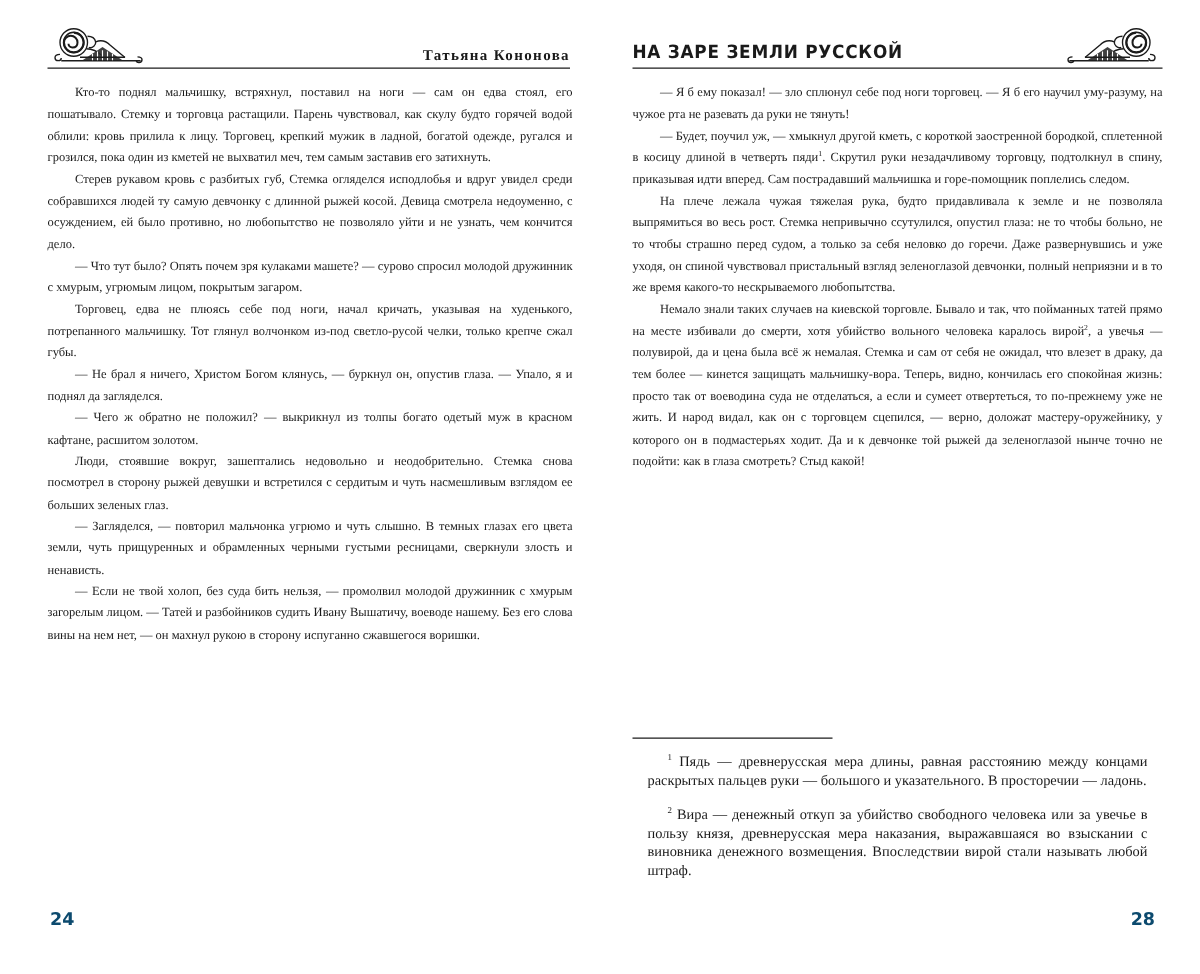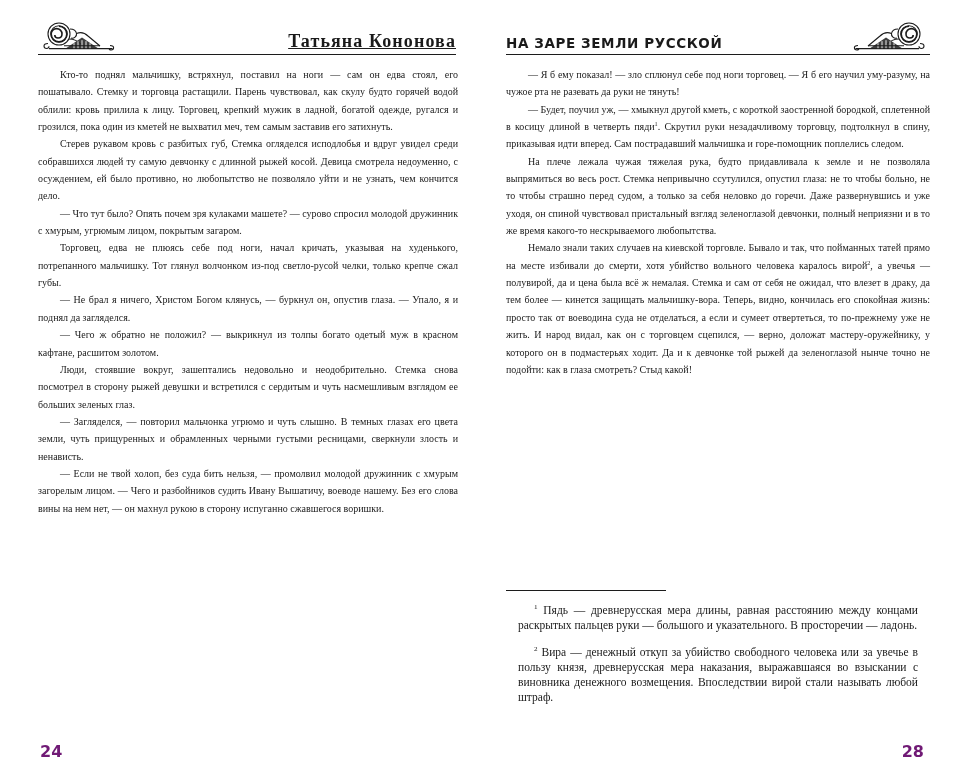--- a/index.html
+++ b/index.html
@@ -55,26 +55,25 @@
   .runhead-rule {
     border-bottom: 1.3px solid #1c1c1c;
     margin-top: 2px;
   }
   .runhead-left .runhead-rule { width: 418px; margin-left: 0; }
   .runhead-right .runhead-rule { width: 424px; margin-left: 0; }
 
   .author-name {
     font-family: "Liberation Serif", "DejaVu Serif", serif;
     font-weight: 700;
-    font-size: 18px;
+    font-size: 12px;
     letter-spacing: 1.1px;
     white-space: nowrap;
     line-height: 1;
     padding-bottom: 2px;
-    text-decoration: underline;
   }
   .book-title {
     font-family: "DejaVu Sans", "Liberation Sans", sans-serif;
     font-weight: 700;
     font-size: 13.5px;
     letter-spacing: 0.6px;
     white-space: nowrap;
     line-height: 1;
     padding-bottom: 2px;
     transform: scaleY(1.08);
@@ -123,25 +122,25 @@
     margin: 12px;
     font-size: 11.5px;
     line-height: 15px;
     text-align: justify;
     text-indent: 16px;
   }
 
   
   .folio {
     position: absolute;
-    bottom: 18px;
+    bottom: 35px;
     font-family: "DejaVu Sans", "Liberation Sans", sans-serif;
     font-weight: 700;
-    font-size: 16px;
-    color: #701a75;
+    font-size: 14px;
+    color: #0c4a6e;
   }
   .folio-left { left: 40px; }
   .folio-right { right: 36px; }
 </style>
 </head>
 <body>
 
 <div class="spread">
 
   <div class="page page-left">
@@ -179,21 +178,21 @@
 
     <div class="col">
       <p>Кто-то поднял мальчишку, встряхнул, поставил на ноги — сам он едва стоял, его пошатывало. Стемку и торговца растащили. Парень чувствовал, как скулу будто горячей водой облили: кровь прилила к лицу. Торговец, крепкий мужик в ладной, богатой одежде, ругался и грозился, пока один из кметей не выхватил меч, тем самым заставив его затихнуть.</p>
       <p>Стерев рукавом кровь с разбитых губ, Стемка огляделся исподлобья и вдруг увидел среди собравшихся людей ту самую девчонку с длинной рыжей косой. Девица смотрела недоуменно, с осуждением, ей было противно, но любопытство не позволяло уйти и не узнать, чем кончится дело.</p>
       <p>— Что тут было? Опять почем зря кулаками машете? — сурово спросил молодой дружинник с хмурым, угрюмым лицом, покрытым загаром.</p>
       <p>Торговец, едва не плюясь себе под ноги, начал кричать, указывая на худенького, потрепанного мальчишку. Тот глянул волчонком из-под светло-русой челки, только крепче сжал губы.</p>
       <p>— Не брал я ничего, Христом Богом клянусь, — буркнул он, опустив глаза. — Упало, я и поднял да загляделся.</p>
       <p>— Чего ж обратно не положил? — выкрикнул из толпы богато одетый муж в красном кафтане, расшитом золотом.</p>
       <p>Люди, стоявшие вокруг, зашептались недовольно и неодобрительно. Стемка снова посмотрел в сторону рыжей девушки и встретился с сердитым и чуть насмешливым взглядом ее больших зеленых глаз.</p>
       <p>— Загляделся, — повторил мальчонка угрюмо и чуть слышно. В темных глазах его цвета земли, чуть прищуренных и обрамленных черными густыми ресницами, сверкнули злость и ненависть.</p>
-      <p>— Если не твой холоп, без суда бить нельзя, — промолвил молодой дружинник с хмурым загорелым лицом. — Чего и разбойников судить Ивану Вышатичу, воеводе нашему. Без его слова вины на нем нет, — он махнул рукою в сторону испуганно сжавшегося воришки.</p>
+      <p>— Если не твой холоп, без суда бить нельзя, — промолвил молодой дружинник с хмурым загорелым лицом. — Татей и разбойников судить Ивану Вышатичу, воеводе нашему. Без его слова вины на нем нет, — он махнул рукою в сторону испуганно сжавшегося воришки.</p>
     </div>
 
     <div class="folio folio-left">24</div>
   </div>
 
   <div class="page page-right">
 
     <div class="runhead runhead-right">
       <div class="runhead-row">
         <span class="book-title">НА ЗАРЕ ЗЕМЛИ РУССКОЙ</span>

